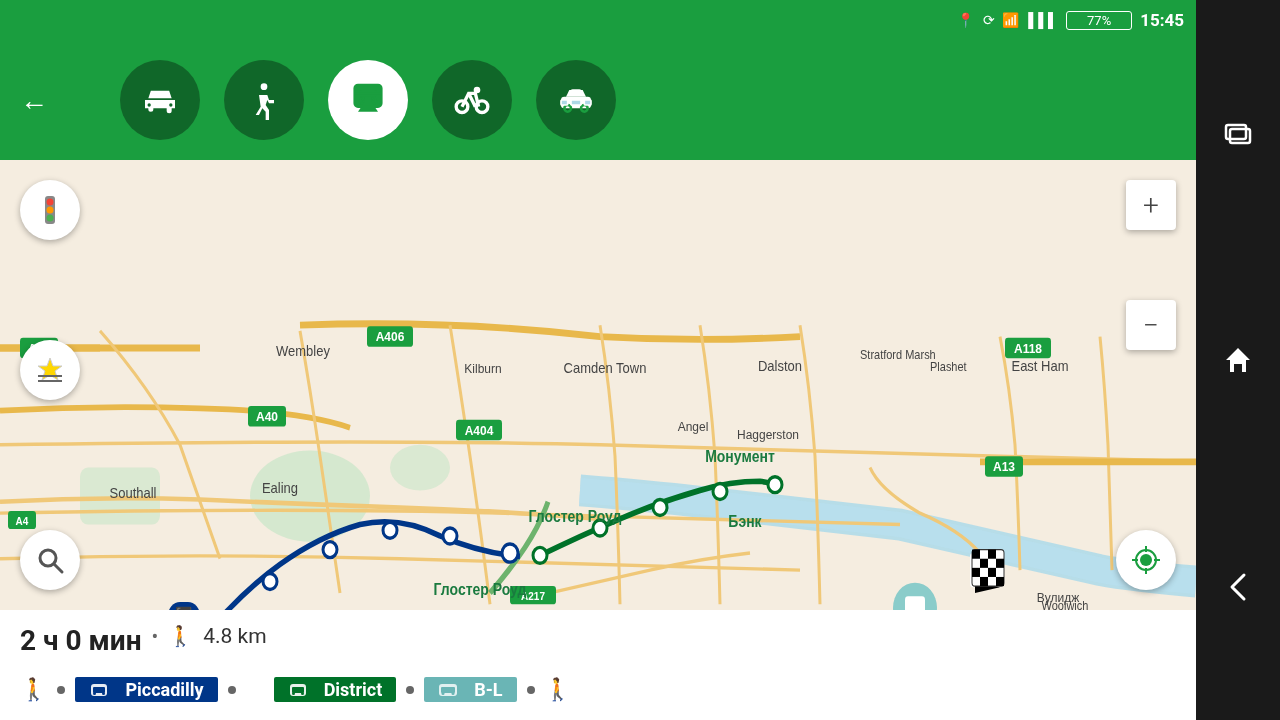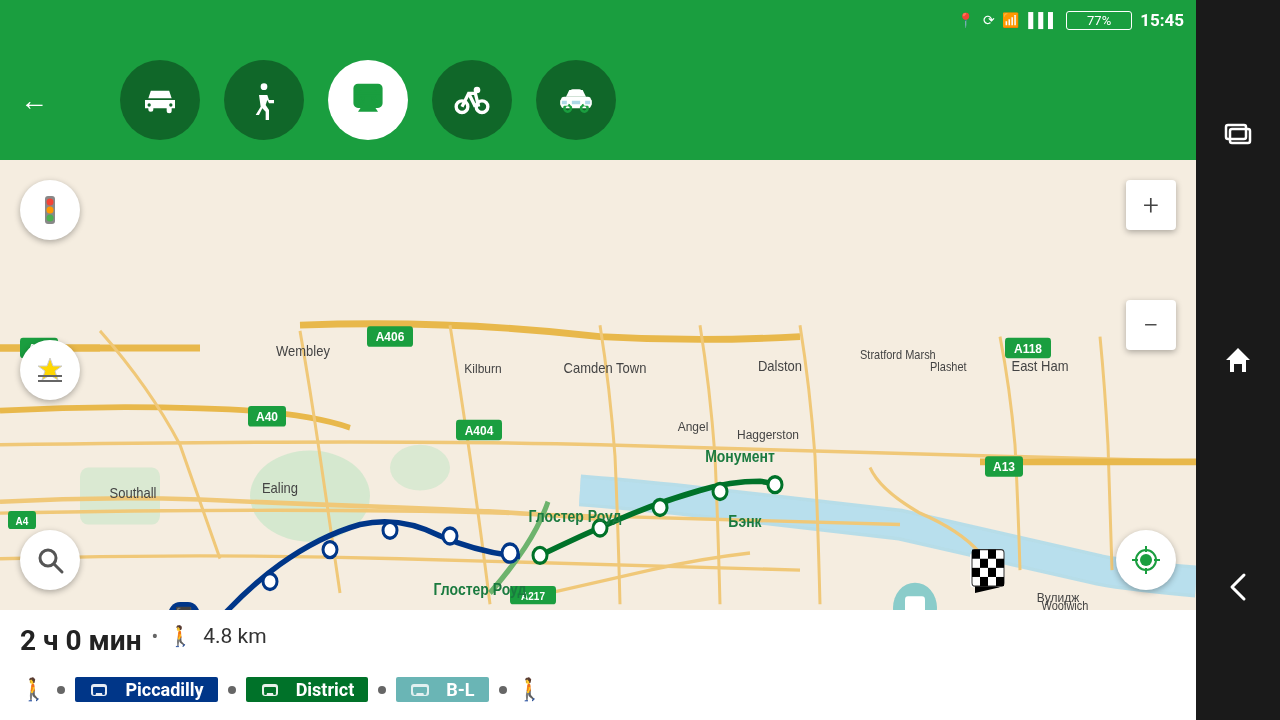--- a/index.html
+++ b/index.html
@@ -228,20 +228,21 @@
       font-size: 18px;
       font-weight: bold;
     }
 
     .transport-badge.piccadilly {
       background: #003688;
     }
 
     .transport-badge.district {
       background: #007229;
+      margin-left: 28px;
     }
 
     .transport-badge.bl {
       background: #6ab5b5;
       color: white;
     }
 
     .transport-badge svg {
       width: 20px;
       height: 20px;

